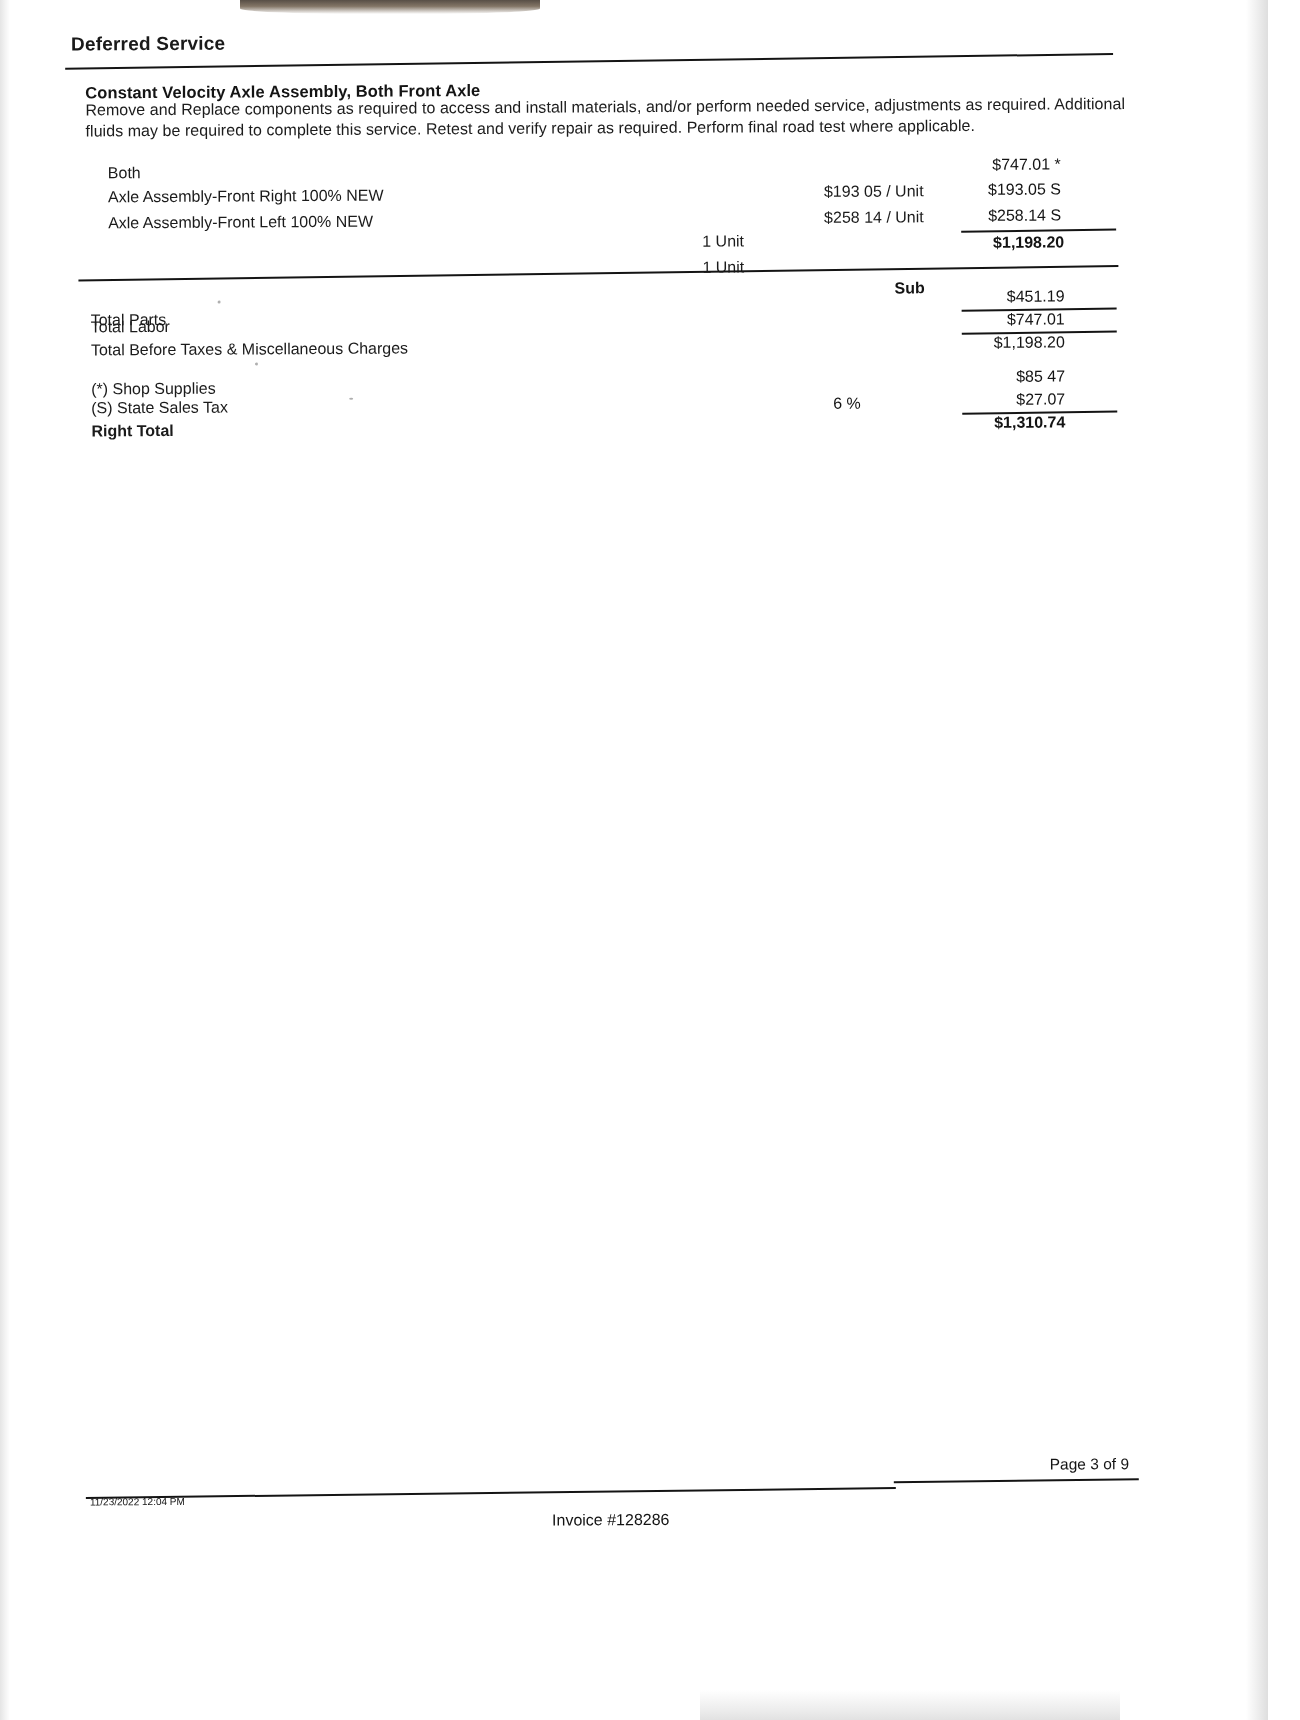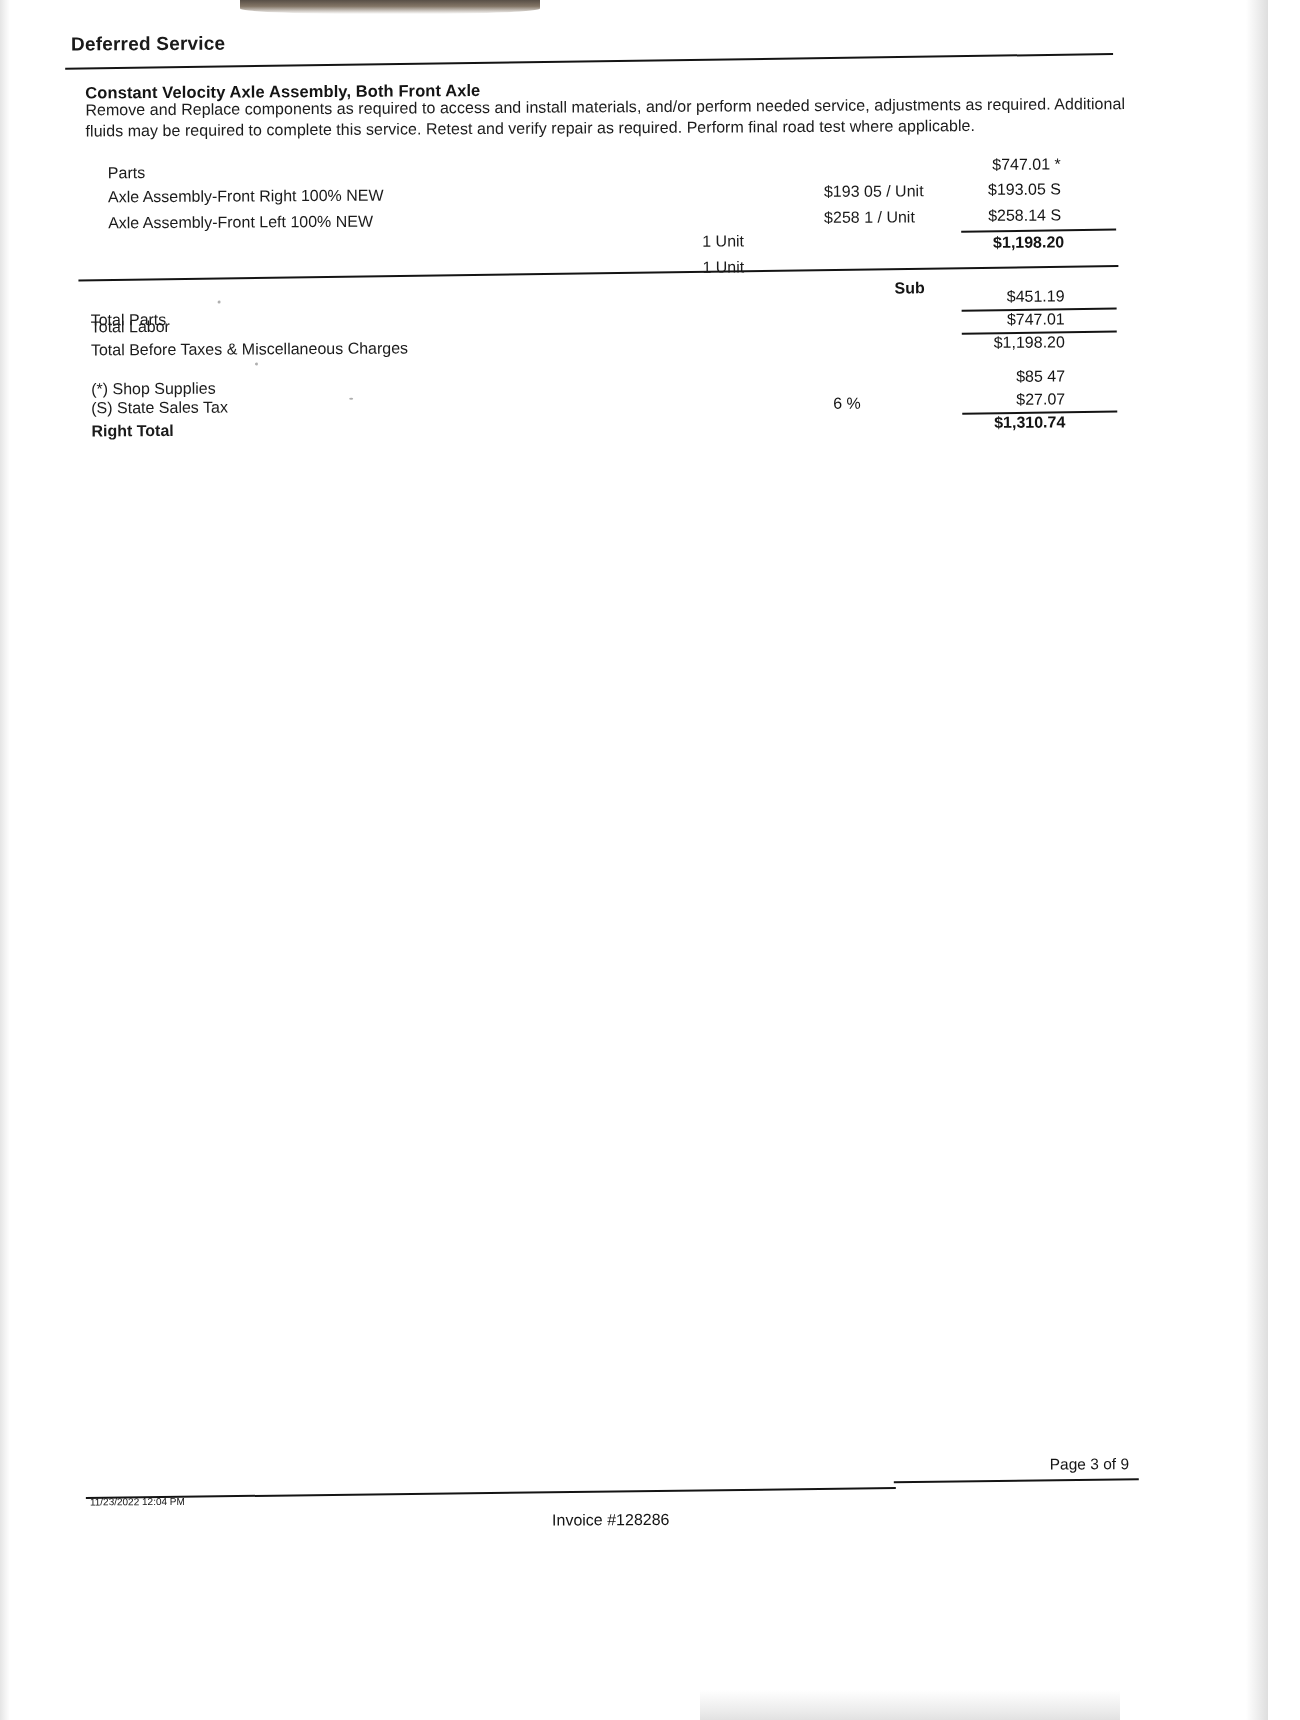--- a/index.html
+++ b/index.html
@@ -243,31 +243,31 @@
   <div class="scan-bottom-smudge"></div>
 
   <div class="content">
 
     <div class="section-title">Deferred Service</div>
     <div class="rule rule-header"></div>
 
     <div class="job-title">Constant Velocity Axle Assembly, Both Front Axle</div>
     <div class="job-desc">Remove and Replace components as required to access and install materials, and/or perform needed service, adjustments as required. Additional fluids may be required to complete this service. Retest and verify repair as required. Perform final road test where applicable.</div>
 
-    <div class="li li-name" style="top:161px">Parts</div>
+    <div class="li li-name" style="top:161px">Both</div>
     <div class="amt-col" style="top:158px; right:235px">$747.01 *</div>
 
     <div class="li li-name" style="top:185px">Axle Assembly-Front Right 100% NEW</div>
     <div class="li li-qty" style="top:185px">1 Unit</div>
     <div class="li li-rate" style="top:184px">$193 05 / Unit</div>
     <div class="amt-col" style="top:183px; right:235px">$193.05 S</div>
 
     <div class="li li-name" style="top:211px">Axle Assembly-Front Left 100% NEW</div>
     <div class="li li-qty" style="top:211px">1 Unit</div>
-    <div class="li li-rate" style="top:210px">$258 1 / Unit</div>
+    <div class="li li-rate" style="top:210px">$258 14 / Unit</div>
     <div class="amt-col" style="top:209px; right:235px">$258.14 S</div>
 
     <div class="rule rule-sub"></div>
     <div class="sub-label" style="top:236px">Sub</div>
     <div class="amt-col" style="top:236px; right:232px; font-weight:bold">$1,198.20</div>
 
     <div class="rule rule-mid"></div>
 
     <div class="tot-label" style="top:308px">Total Parts</div>
     <div class="amt-col" style="top:290px; right:232px">$451.19</div>

